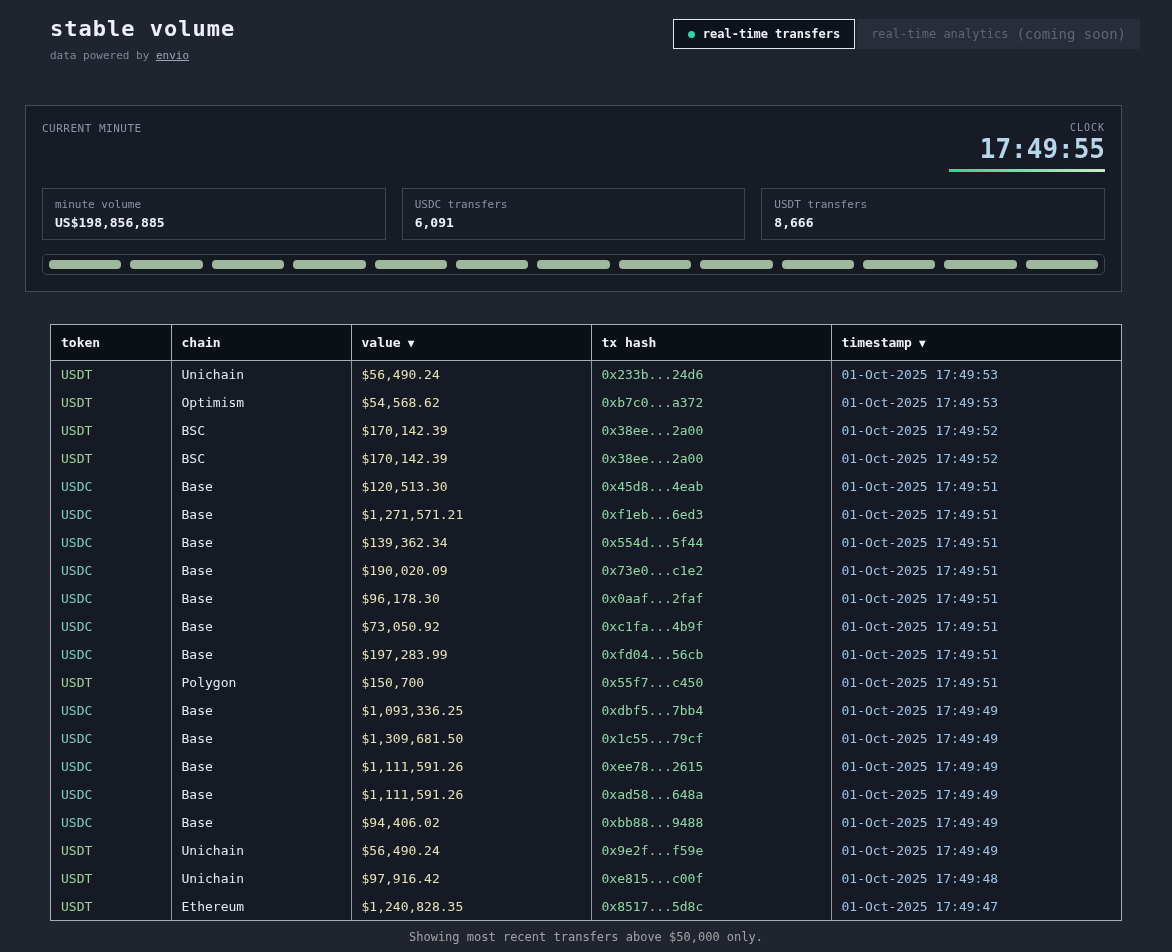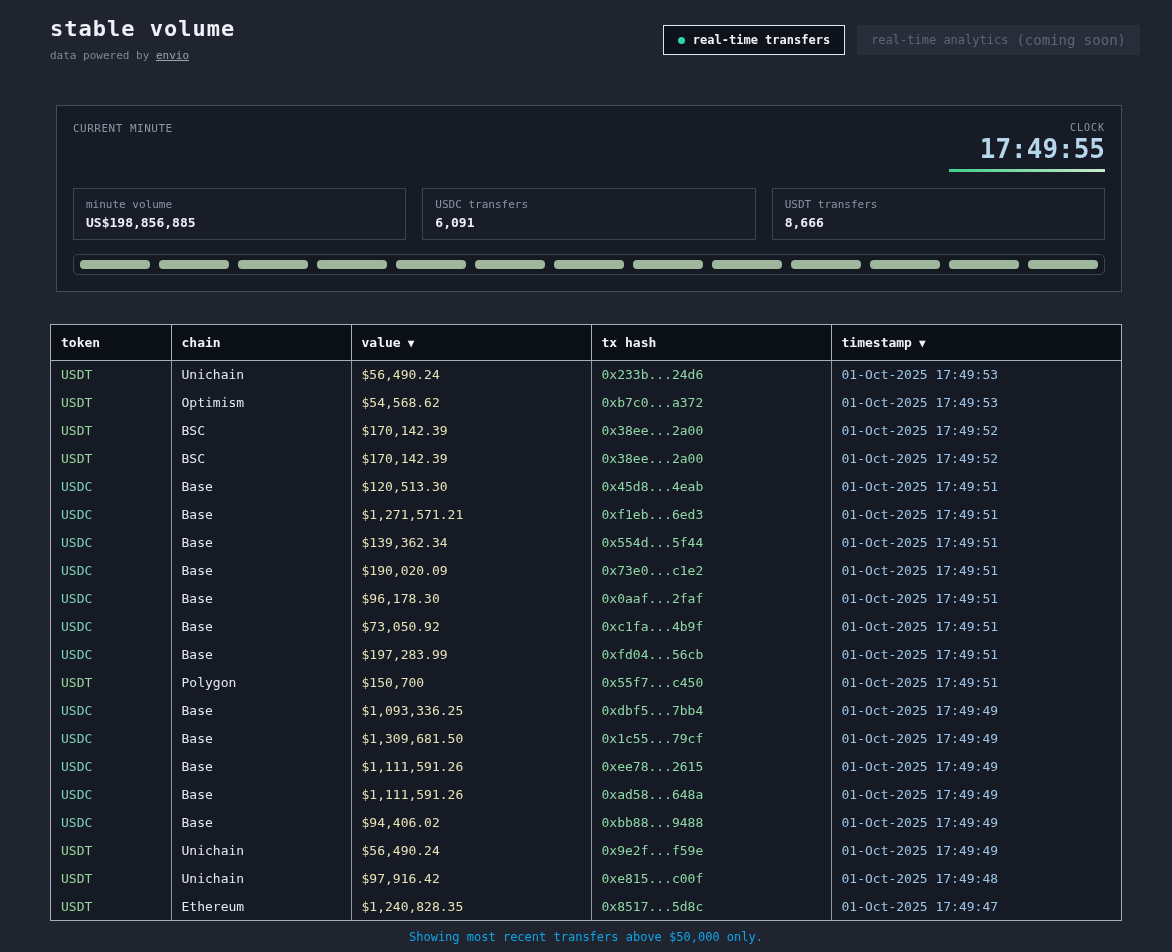--- a/index.html
+++ b/index.html
@@ -29,21 +29,21 @@
     margin-top: 7px;
     font-size: 11px;
     color: #7e8798;
     line-height: 14px;
   }
   .subtitle a {
     color: #9aa4b4;
     text-decoration: underline;
     cursor: pointer;
   }
-  .tabs { display: flex; gap: 12px; margin-top: 9px; }
+  .tabs { display: flex; gap: 2px; margin-top: 3px; }
   .tab {
     font-family: inherit;
     font-size: 12px;
     height: 30px;
     padding: 0 14px;
     border: none;
     cursor: pointer;
     display: flex;
     align-items: center;
     gap: 8px;
@@ -53,21 +53,21 @@
     border: 1px solid #e2e7ee;
     color: #eef2f8;
     font-weight: bold;
   }
   .live-dot { width: 7px; height: 7px; border-radius: 50%; background: #2fd3a8; }
   .tab.inactive { background: #272d39; color: #5c6676; }
   .tab.inactive .coming { font-size: 14px; }
 
   
   .stats-panel {
-    margin: 42px 50px 0 56px;
+    margin: 42px 50px 0 25px;
     border: 1px solid #454d5d;
     background: #161b25;
     padding: 16px;
   }
   .stats-top { display: flex; justify-content: space-between; }
   .small-label { font-size: 11px; color: #8b94a7; letter-spacing: 0.5px; }
   .big-number { font-size: 24px; font-weight: bold; margin-top: 5px; line-height: 28px; color: #f0f3f8; }
   .rate { font-size: 13px; font-weight: bold; color: #9aa4b4; margin-left: 6px; }
   .clock-block { text-align: right; }
   .clock-label { font-size: 10px; color: #8b94a7; letter-spacing: 1px; }
@@ -131,21 +131,21 @@
   td.chain { color: #e4e8ef; }
   td.val { color: #e6e2b8; }
   td.hash { color: #8fd8a6; }
   td.ts { color: #9ec5e8; }
 
   
   .footer {
     margin-top: 9px;
     text-align: center;
     font-size: 12px;
-    color: #0ea5e9;
+    color: #a3a3a3;
   }
 </style>
 </head>
 <body>
 
 <div class="page">
 
   <header class="topbar">
     <div class="brand">
       <h1 class="app-title">stable volume</h1>

